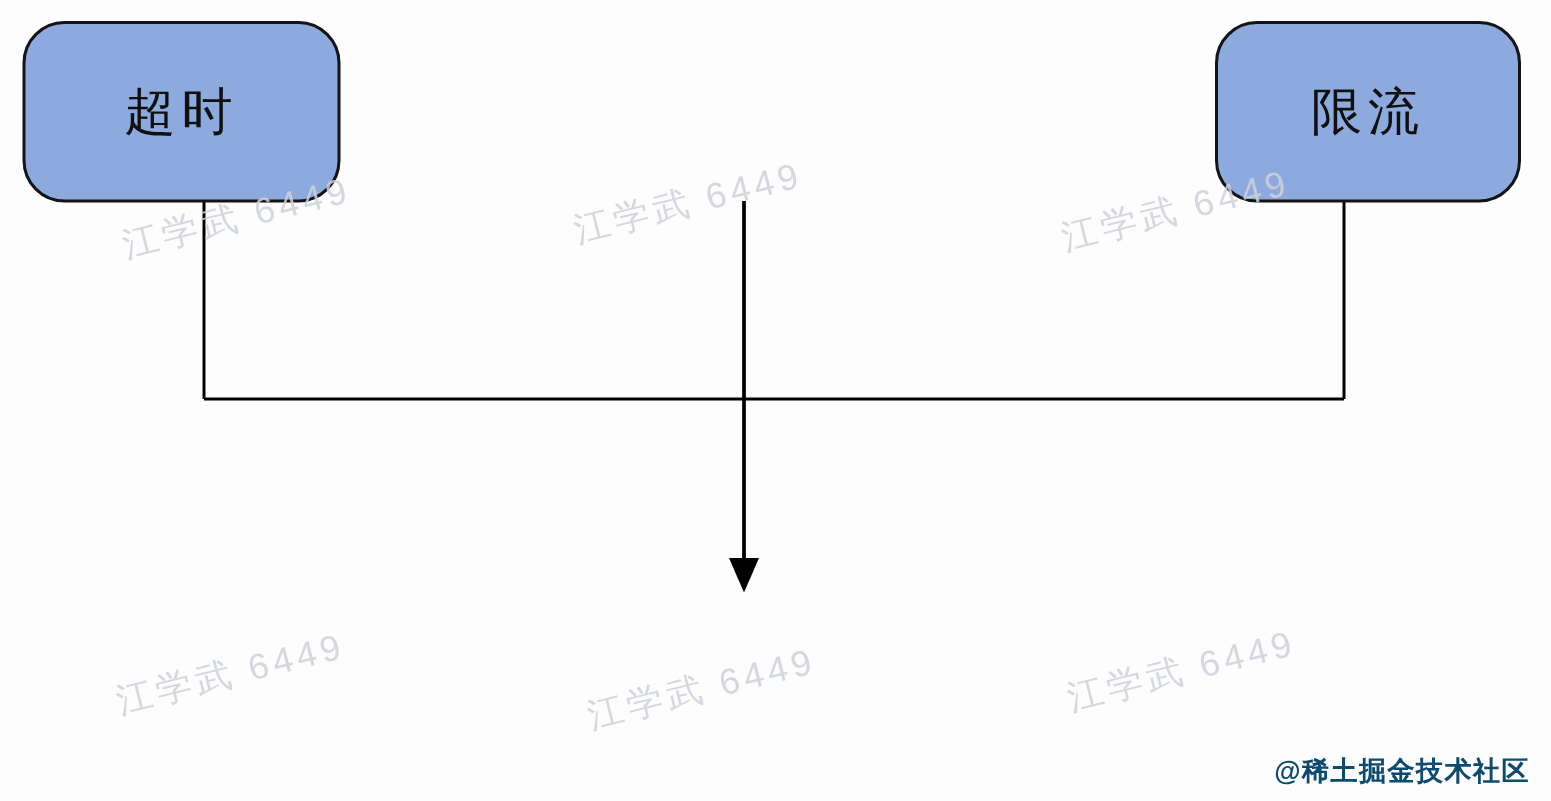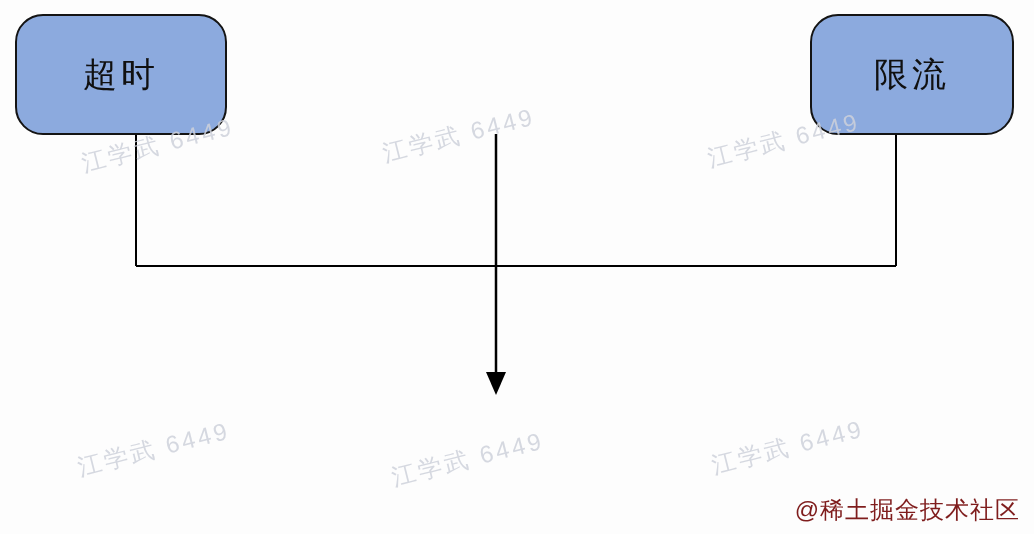--- a/index.html
+++ b/index.html
@@ -62,24 +62,25 @@
   .wm-3 { left: 708px; top: 143px; }
   .wm-4 { left: 78px;  top: 452px; }
   .wm-5 { left: 392px; top: 462px; }
   .wm-6 { left: 712px; top: 450px; }
 
   .credit {
     position: absolute;
     right: 14px;
     bottom: 8px;
     z-index: 3;
-    color: #7f1d1d;
-    font-size: 24px;
+    color: #0c4a6e;
+    font-size: 18px;
     letter-spacing: 1px;
     pointer-events: none;
+    font-weight: bold;
   }
 </style>
 </head>
 <body>
 
 <div class="canvas">
 
   <svg class="connector-layer" width="1034" height="534" viewBox="0 0 1034 534" aria-hidden="true">
 
     <line x1="136" y1="134" x2="136" y2="266" stroke="#000000" stroke-width="2"></line>

